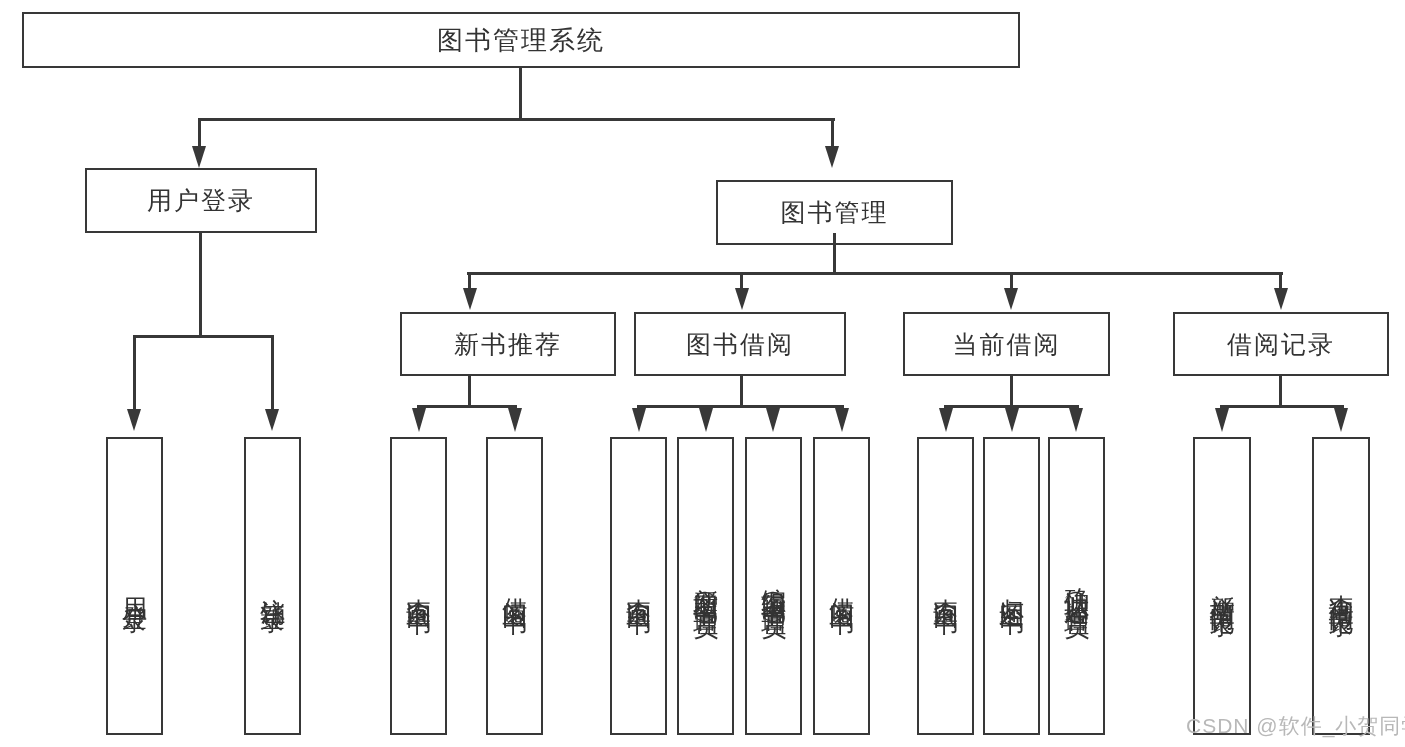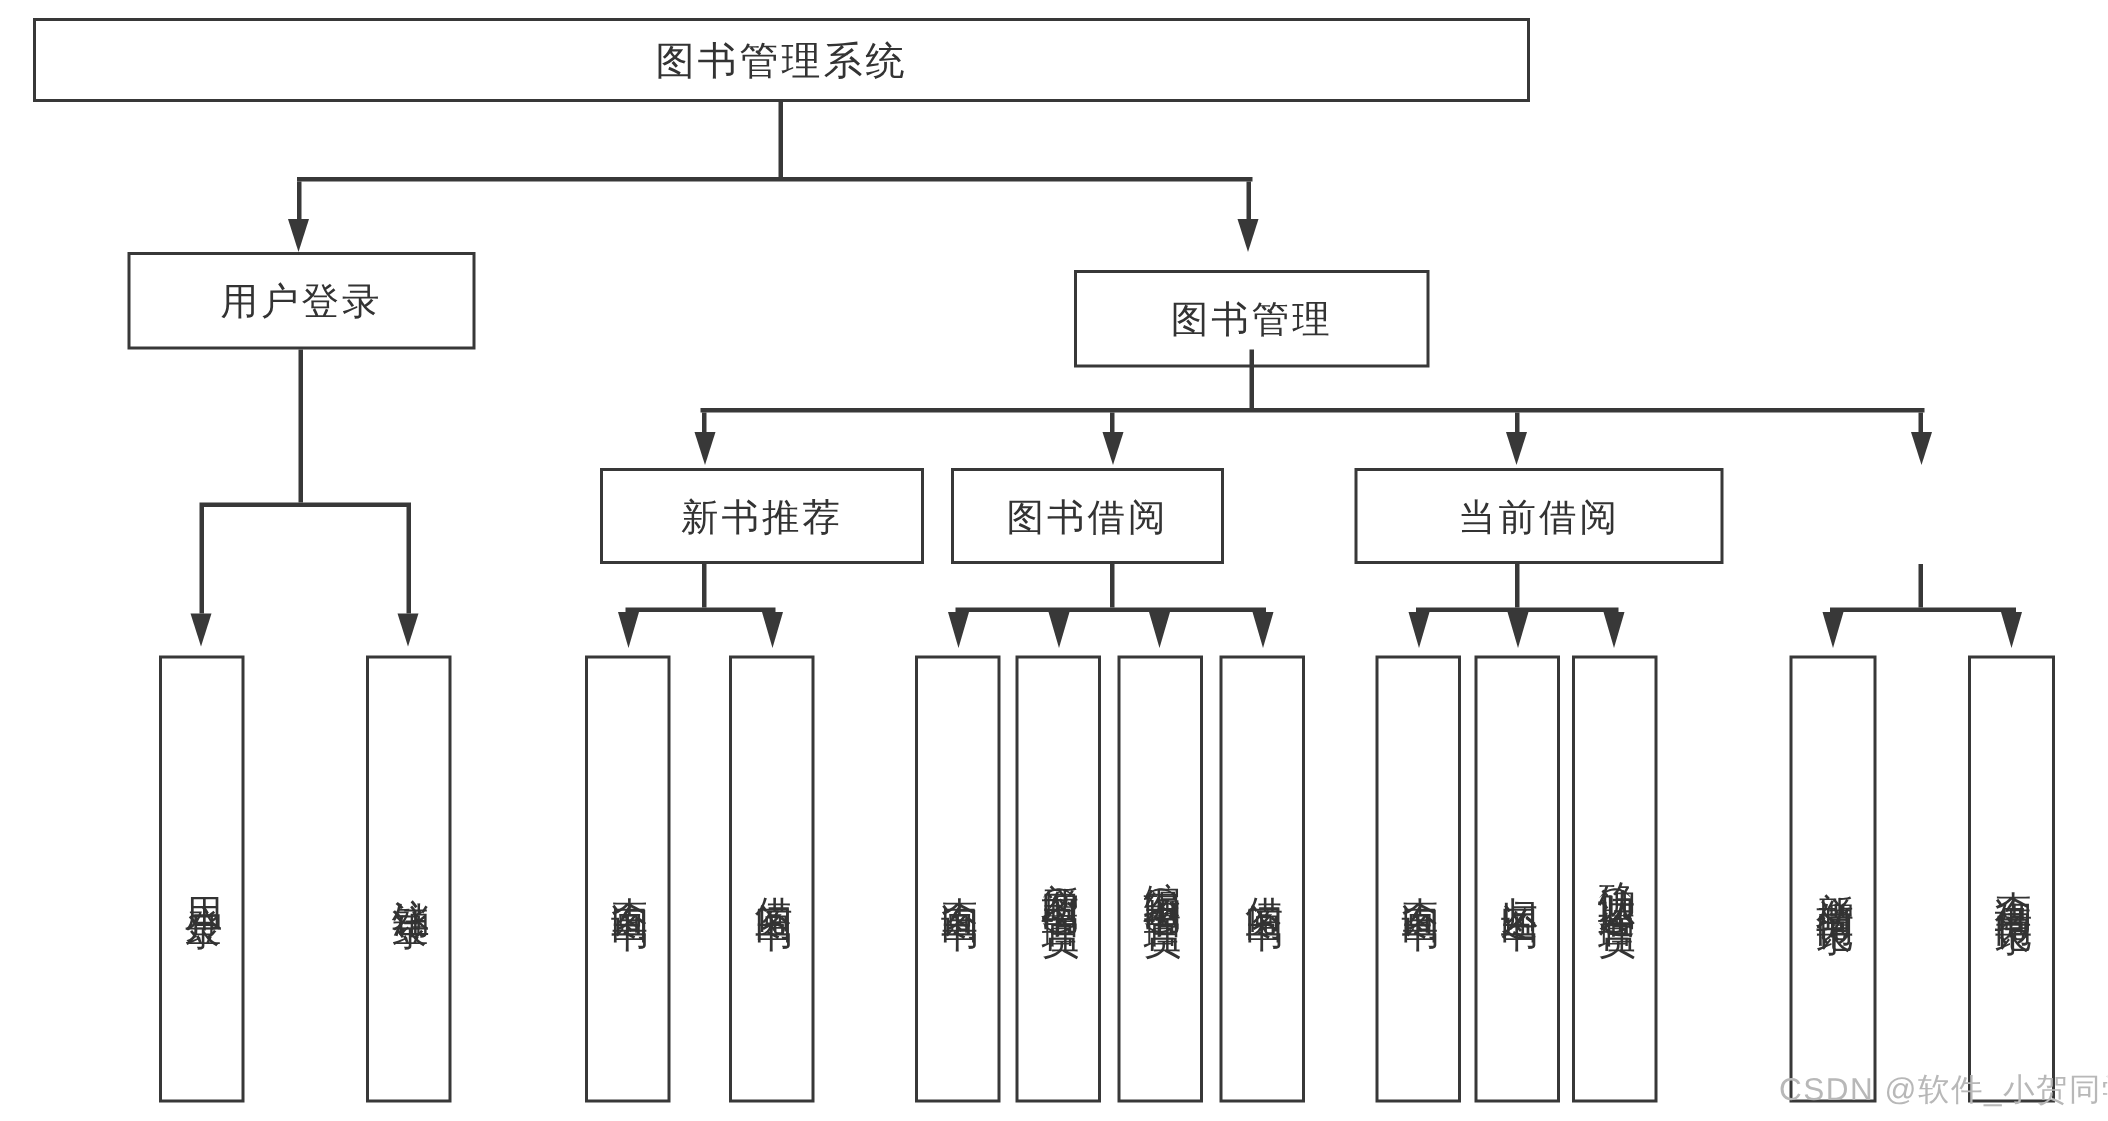--- a/index.html
+++ b/index.html
@@ -68,25 +68,28 @@
   <div class="vline" style="left:740px;top:275px;height:13px;"></div>
   <div class="arrow" style="left:735px;top:288px;"></div>
   <div class="vline" style="left:1010px;top:275px;height:13px;"></div>
   <div class="arrow" style="left:1004px;top:288px;"></div>
   <div class="vline" style="left:1279px;top:275px;height:13px;"></div>
   <div class="arrow" style="left:1274px;top:288px;"></div>
 
   <div class="box lvl" style="left:362px;top:312px;width:216px;height:64px;margin-left:38px;">
     <span>新书推荐</span>
   </div>
-  <div class="box lvl" style="left:634px;top:312px;width:182px;height:64px;">
+  <div class="box lvl" style="left:634px;top:312px;width:212px;height:64px;">
     <span>图书借阅</span>
   </div>
-  <div class="box lvl" style="left:903px;top:312px;width:246px;height:64px;">
+  <div class="box lvl" style="left:903px;top:312px;width:207px;height:64px;">
     <span>当前借阅</span>
+  </div>
+  <div class="box lvl" style="left:1173px;top:312px;width:216px;height:64px;">
+    <span>借阅记录</span>
   </div>
 
   <div class="vline" style="left:468px;top:376px;height:29px;"></div>
   <div class="hline" style="left:417px;top:405px;width:100px;"></div>
   <div class="arrow leafarrow" style="left:412px;top:408px;"></div>
   <div class="arrow leafarrow" style="left:508px;top:408px;"></div>
 
   <div class="vline" style="left:740px;top:376px;height:29px;"></div>
   <div class="hline" style="left:637px;top:405px;width:207px;"></div>
   <div class="arrow leafarrow" style="left:632px;top:408px;"></div>

